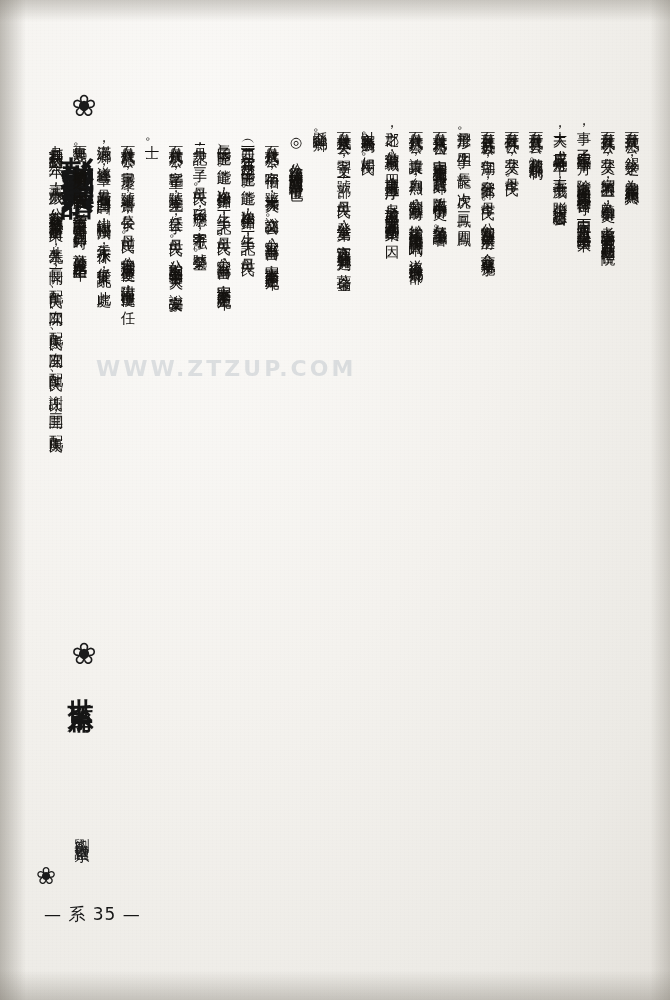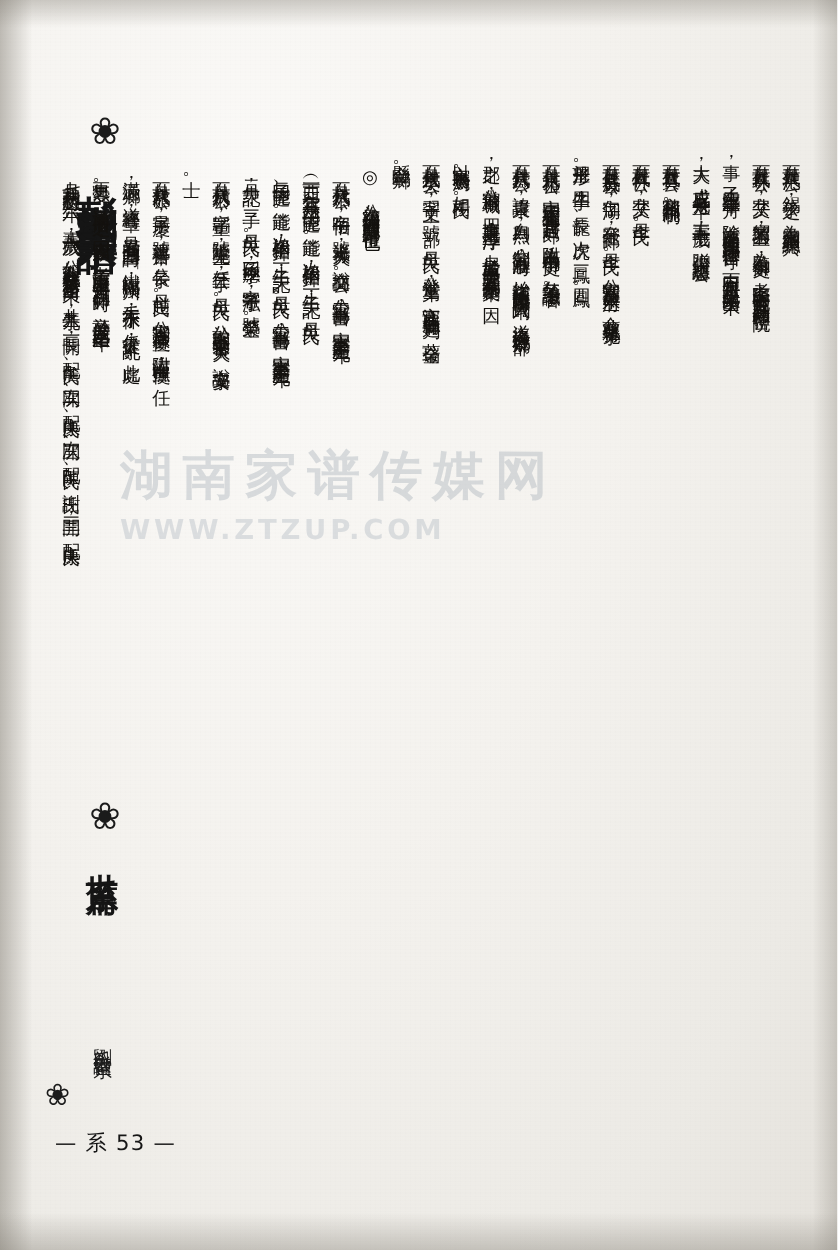--- a/index.html
+++ b/index.html
@@ -223,24 +223,23 @@
       <div class="col indent">二月失記，三子，母吳氏。孫曰應李，字宇希泓，號榮登。</div>
       <div class="col indent">百廿六代炳公：字韜重，號陸堂先生，仟公三子，母吳氏。公於宋寧宗朝官中奉大夫，諡文安學</div>
       <div class="col indent">士。</div>
       <div class="col indent">百廿六代龍公：字景慶，號建善齋，公長子，母趙氏。公官授湖廣承宣使，陞河南宣撫使，任</div>
       <div class="col indent">滿還鄉，遂經籌章，見岩石有開基詩曰：「鐵樹臨漢州，千年永不休，任從天下亂，此處</div>
       <div class="col indent">更無憂」。遂棲而居之。因家焉，考宋淳慶丙申三年十月初三日卯時，卒於度宗咸定辛酉二年</div>
       <div class="col indent">七月初八初辰時（一二六一年），壽八十六歲，公如合葬寧化縣金叙形坐西向東。共生九子，長開一，配詹氏、次開二、配康氏、次開三、配陳氏、謝氏、三開三，配康氏</div>
     </div>
 
   <div id="watermark">
-    <div id="wm-cn">湖南家谱传媒网</div>
     <div id="wm-url">WWW.ZTZUP.COM</div>
   </div>
 
   <div id="footer-orn">❀</div>
-  <div id="footer">— 系 53 —</div>
+  <div id="footer">— 系 35 —</div>
 
   <div id="edge-left"></div>
   <div id="edge-top"></div>
   <div id="edge-right"></div>
   <div id="edge-bottom"></div>
 </div>
 
 </body></html>

